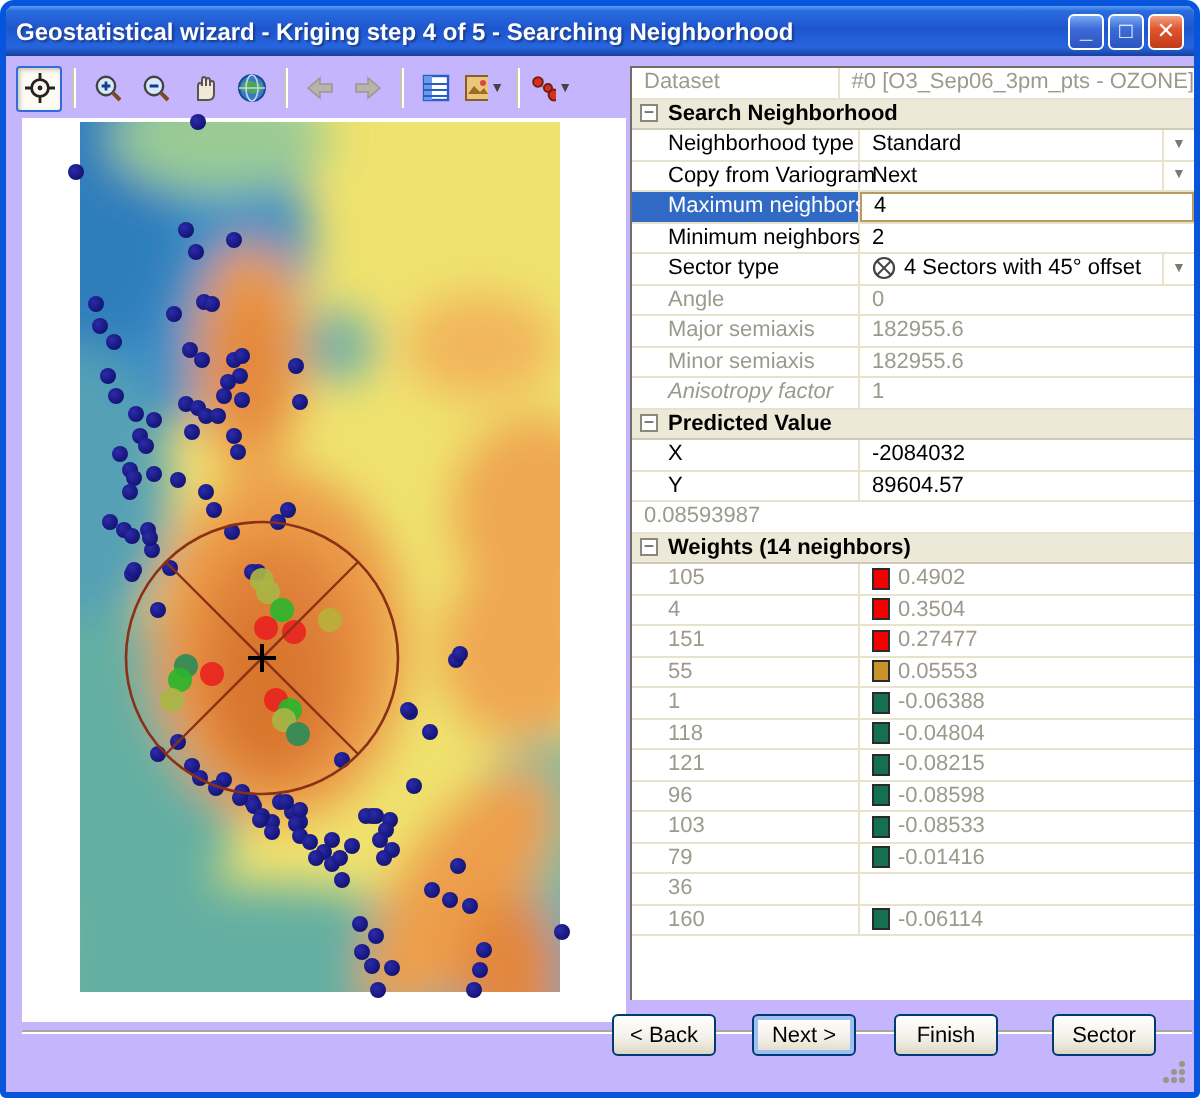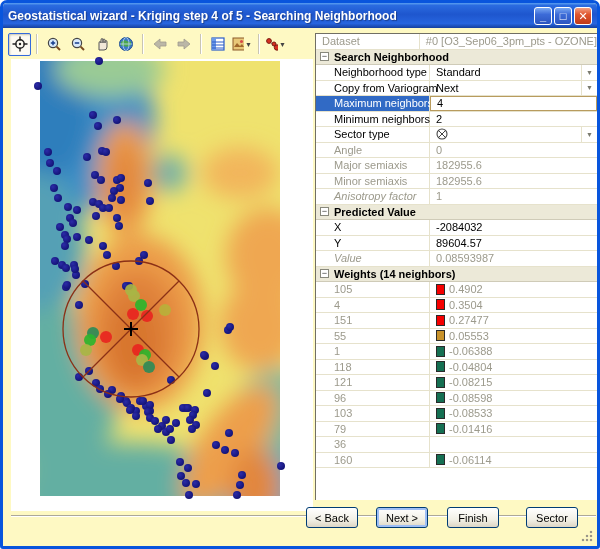--- a/index.html
+++ b/index.html
@@ -1,17 +1,17 @@
 <!DOCTYPE html>
 <html><head>
 <meta charset="utf-8">
 <style>
   * { margin:0; padding:0; box-sizing:border-box; }
   html,body { width:600px; height:549px; font-family:"Liberation Sans","DejaVu Sans",sans-serif; }
-  .dialog { position:relative; width:600px; height:549px; background:#fef9c3;
+  .dialog { position:relative; width:600px; height:549px; background:#c4b5fd;
     border:3px solid #0855DD; border-radius:7px 7px 3px 3px; overflow:hidden;text-decoration:underline; }
 
   
   .titlebar { position:absolute; left:0; top:0; width:594px; height:25px;
     background:linear-gradient(180deg,#5A9EF0 0%,#2A6BE0 10%,#1E56CE 45%,#2765DE 82%,#16409E 100%);
     display:flex; align-items:center; padding:0 5px; }
   .title-text { color:#fff; font-weight:bold; font-size:12px; text-shadow:1px 1px 1px #1A3E8C; white-space:nowrap; }
   .win-buttons { position:absolute; right:5px; top:4px; display:flex; gap:2px; }
   .win-btn { width:18px; height:18px; border:1px solid #fff; border-radius:3px;
     background:linear-gradient(180deg,#7AA9F2,#3C6BD8 40%,#2B55C0); color:#fff; font-size:11px;
@@ -378,20 +378,21 @@
     </div>
 
     <div class="prow">
       <div class="lbl">Sector type</div>
       <div class="val">
         <svg width="12" height="12">
           <circle cx="6" cy="6" r="5" fill="none" stroke="#444" stroke-width="1.1"></circle>
           <line x1="2.5" y1="2.5" x2="9.5" y2="9.5" stroke="#444" stroke-width="1"></line>
           <line x1="9.5" y1="2.5" x2="2.5" y2="9.5" stroke="#444" stroke-width="1"></line>
         </svg>
+        <span>4 Sectors with 45° offset</span>
       </div>
       <div class="arrowcell">
           <span>▼</span>
         </div>
     </div>
 
     <div class="prow readonly">
       <div class="lbl">Angle</div>
       <div class="val">0</div>
     </div>
@@ -415,21 +416,20 @@
 
     <div class="prow">
       <div class="lbl">X</div>
       <div class="val">-2084032</div>
     </div>
     <div class="prow">
       <div class="lbl">Y</div>
       <div class="val">89604.57</div>
     </div>
     <div class="prow readonly">
-      <div class="lbl italic">Value</div>
       <div class="val">0.08593987</div>
     </div>
 
     <div class="prow section">
       <span class="minus-box">−</span>
       <span>Weights (14 neighbors)</span>
     </div>
 
     <div class="prow readonly">
         <div class="lbl">105</div>

